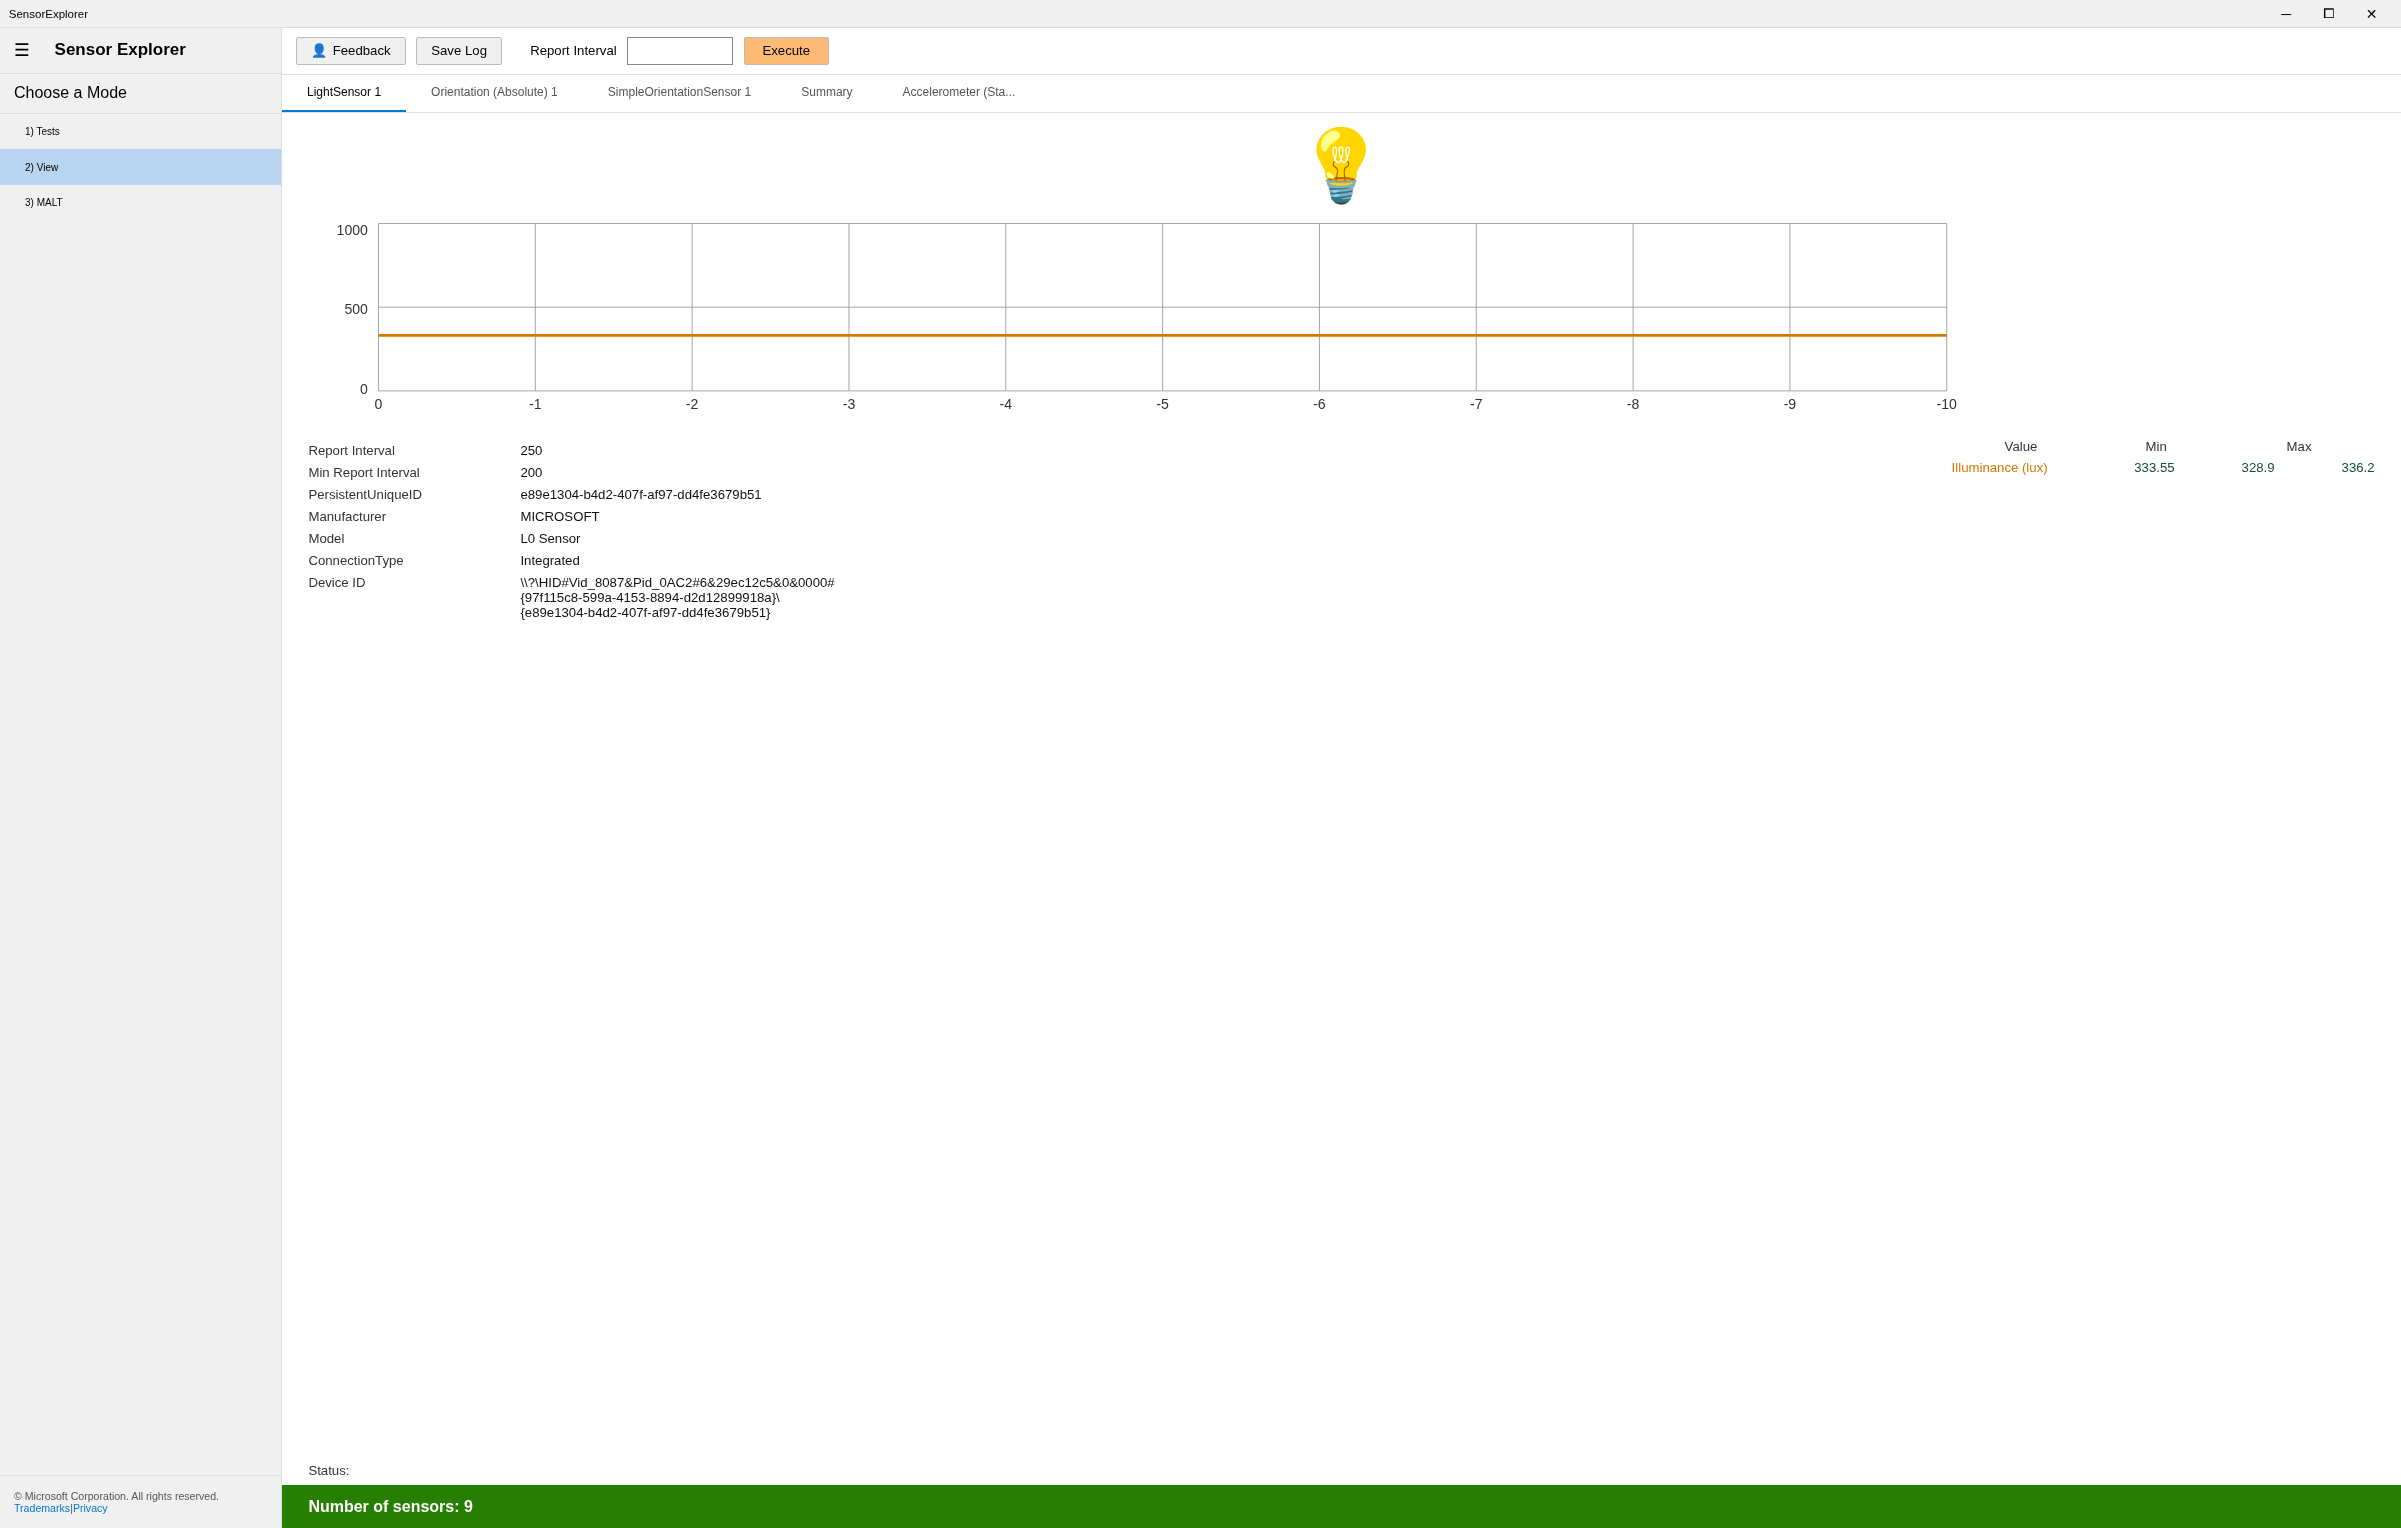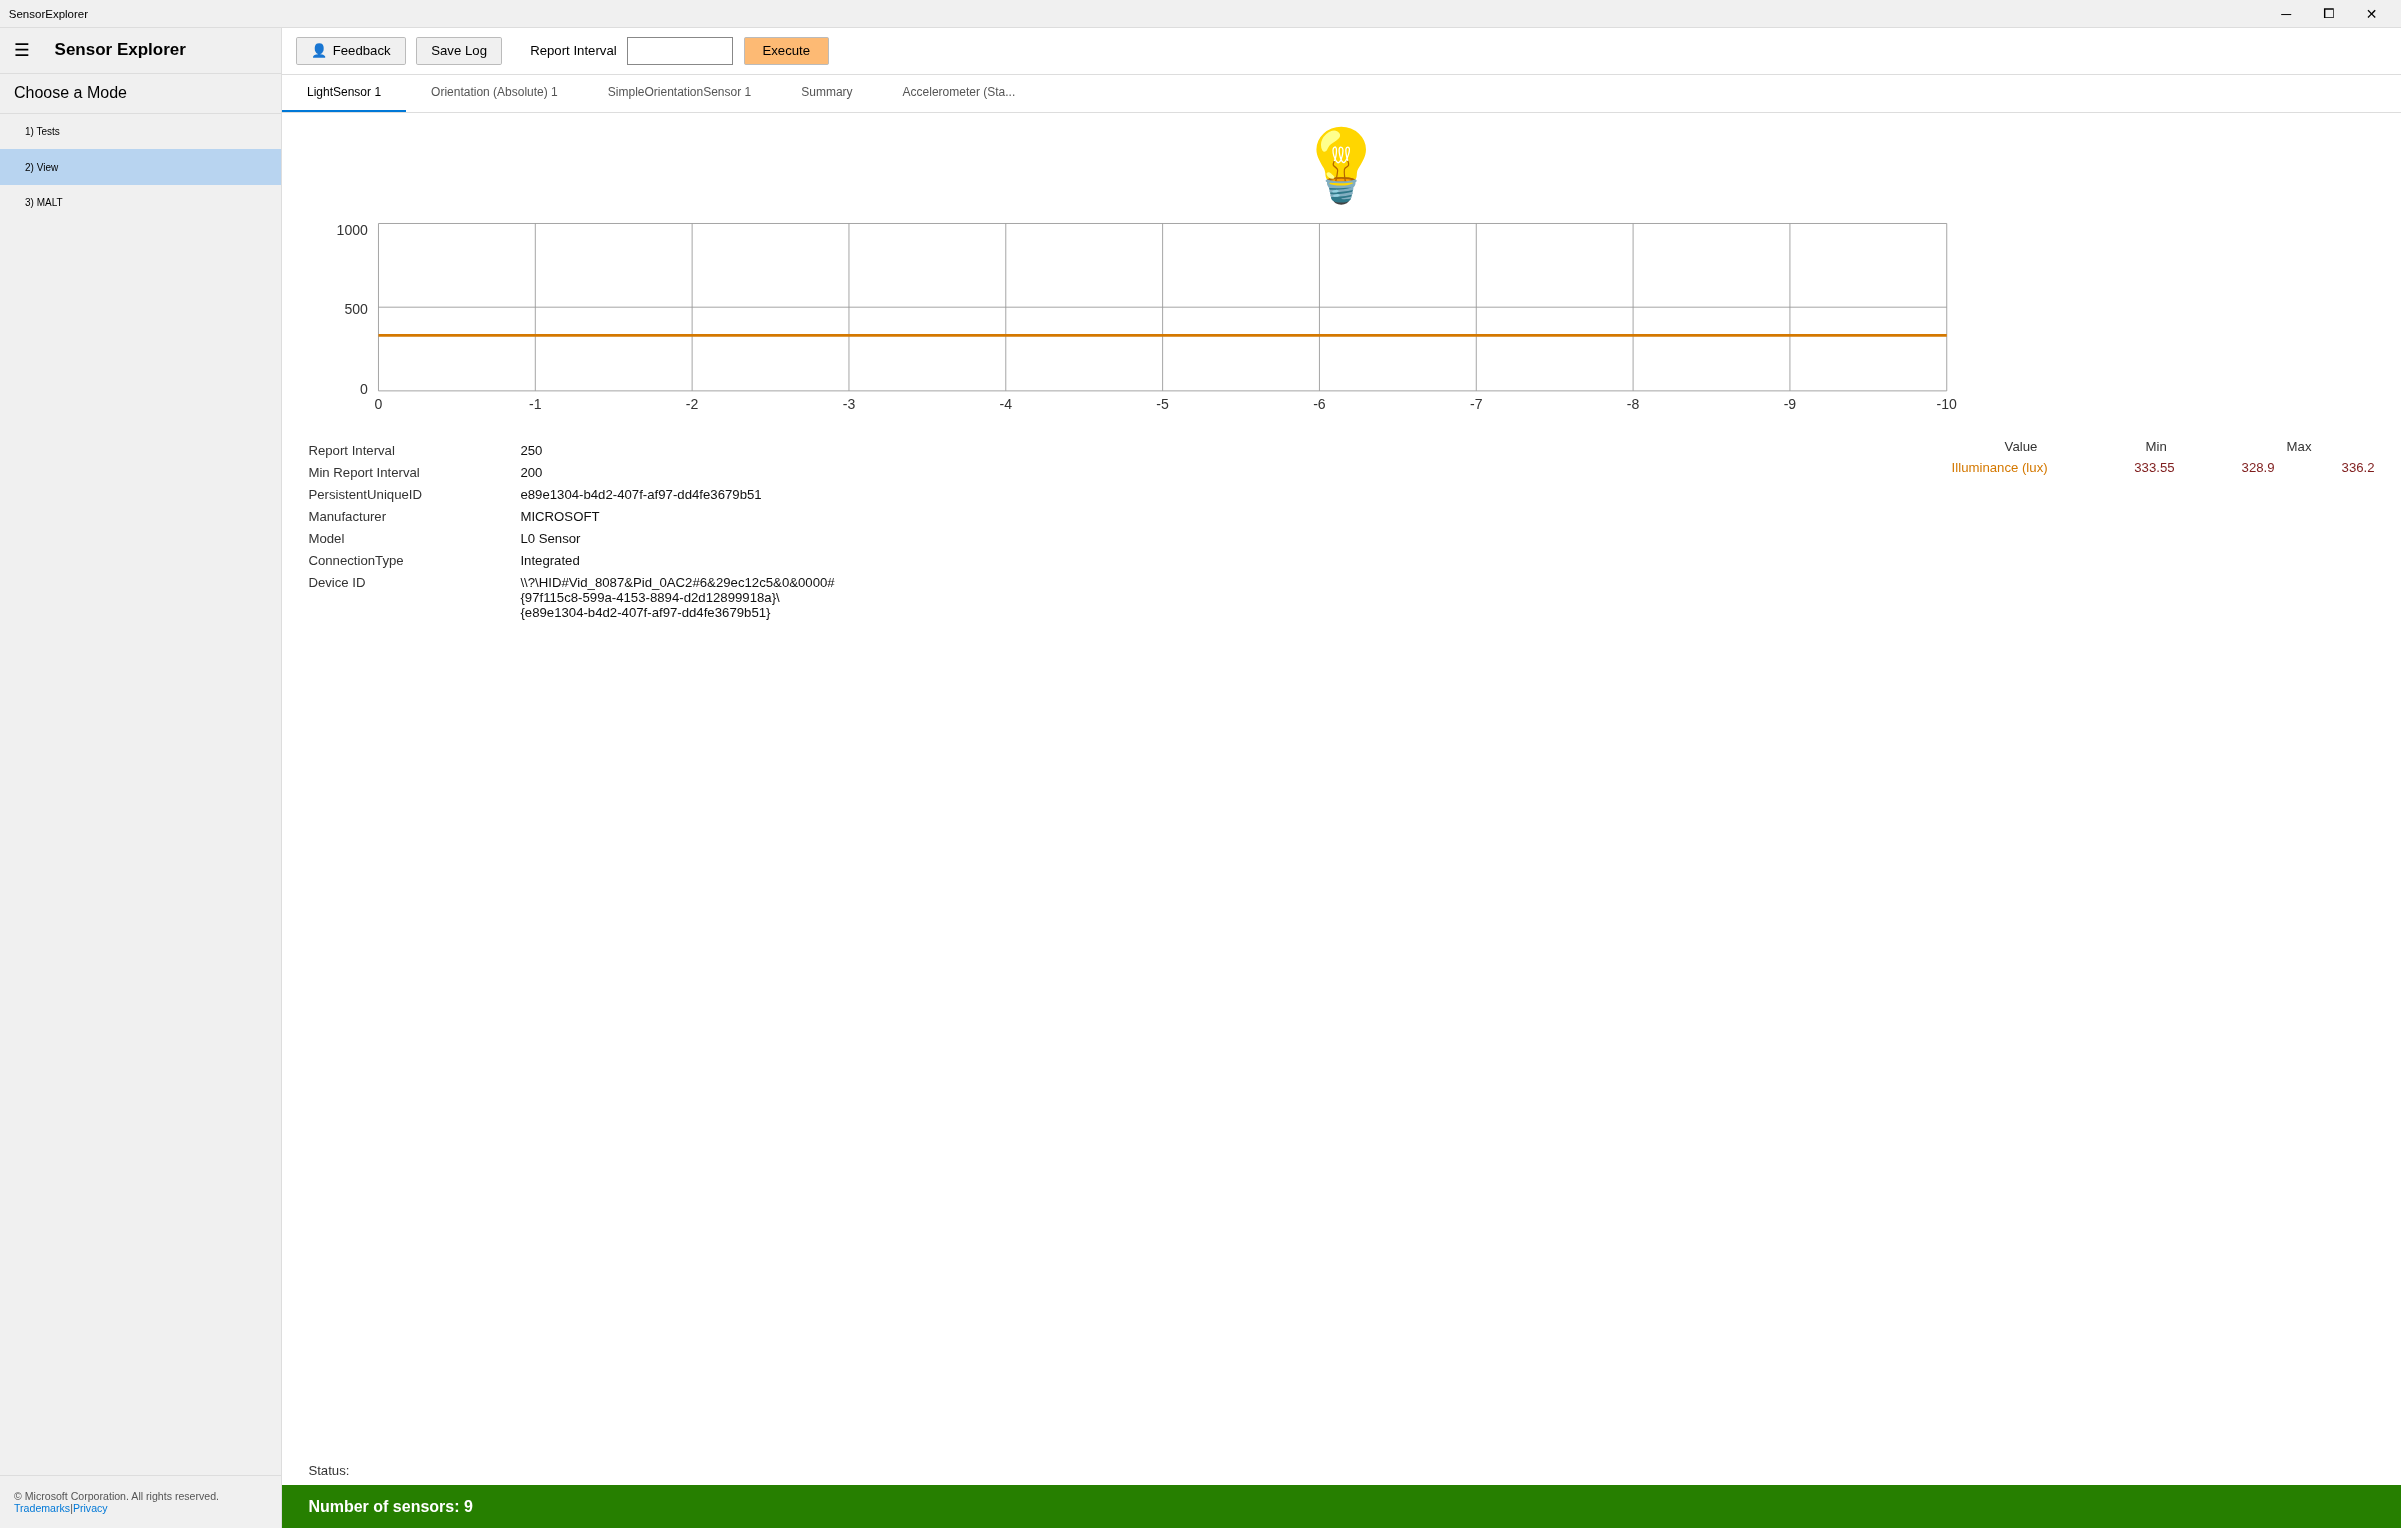--- a/index.html
+++ b/index.html
@@ -255,21 +255,21 @@
       gap: 12px;
       font-size: 13.2px;
     }
     .reading-name {
       flex: 1;
       color: #d47800;
     }
     .reading-val {
       width: 88px;
       text-align: right;
-      color: #7f1d1d;
+      color: #14532d;
     }
 
     
     .status-area {
       padding: 7px 26.4px;
       font-size: 13.2px;
       color: #333;
       flex-shrink: 0;
     }
     .status-bar {

